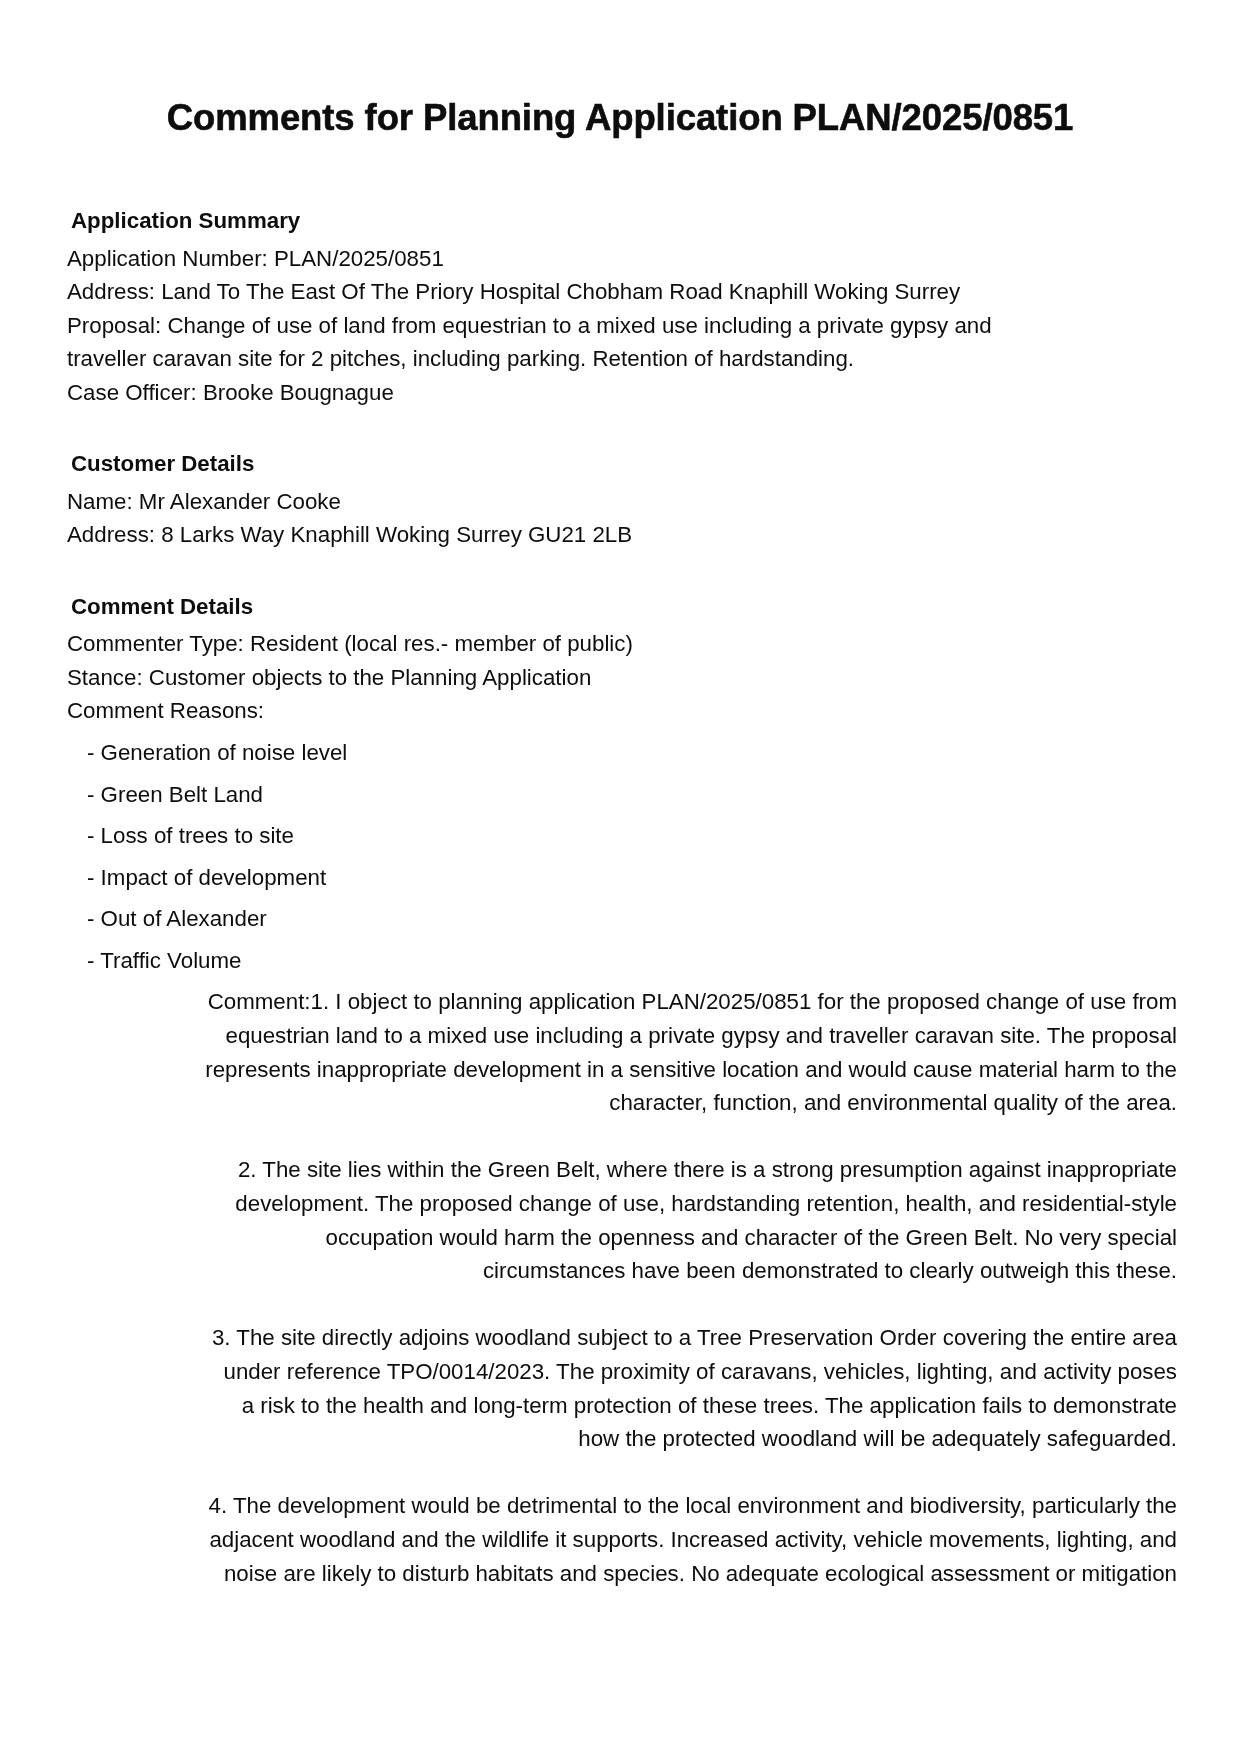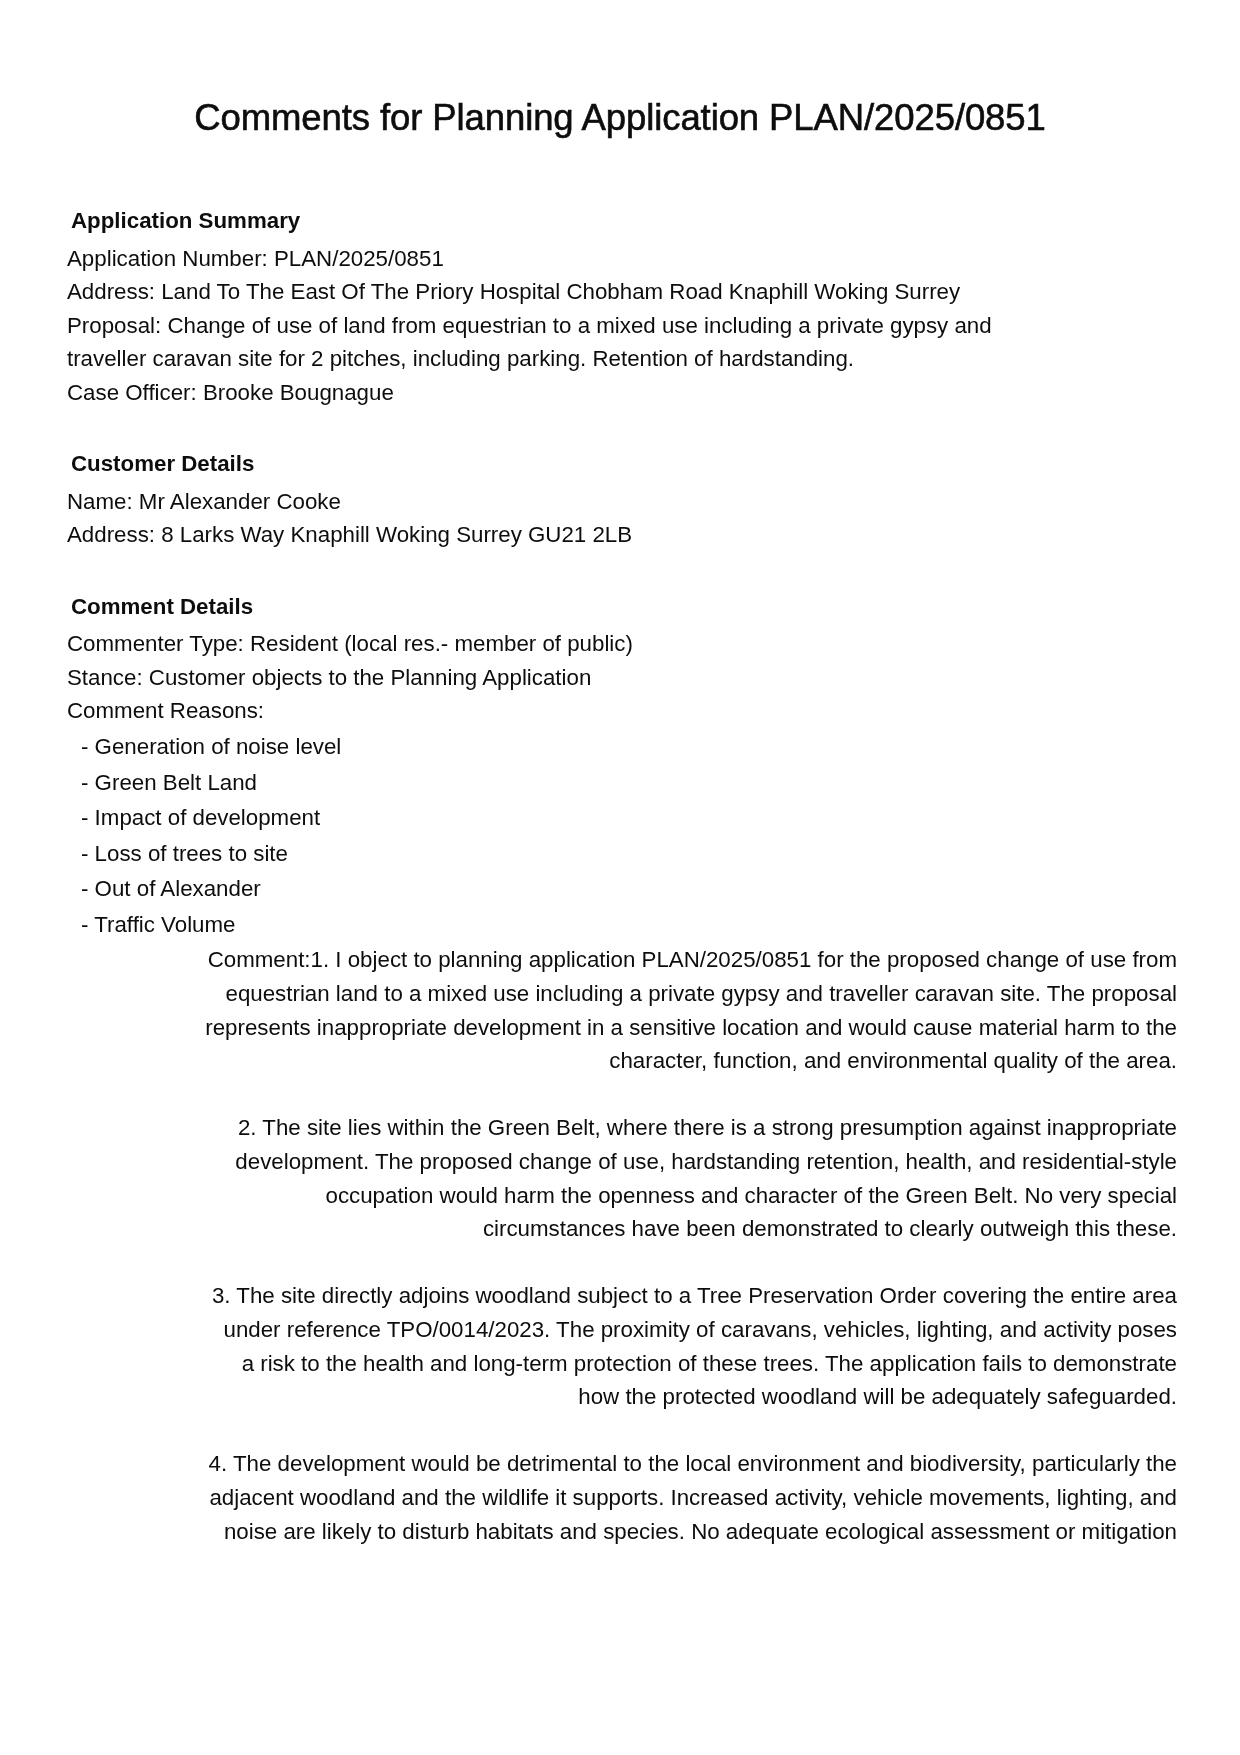--- a/index.html
+++ b/index.html
@@ -22,21 +22,21 @@
       width: 1240px;
       height: 1755px;
     }
     .title {
       position: absolute;
       top: 96px;
       left: 0;
       width: 1240px;
       text-align: center;
       font-size: 36.5px;
-      font-weight: normal;
+      font-weight: bold;
       letter-spacing: -0.1px;
       margin: 0;
       line-height: 44px;
       -webkit-text-stroke: 0.6px #0d0d0d;
     }
     .content {
       position: absolute;
       left: 67px;
       top: 200px;
       width: 1110px;
@@ -54,21 +54,21 @@
       white-space: nowrap;
     }
     .para {
       margin: 0;
       text-align: right;
     }
     .gap {
       height: 33.6px;
     }
     .reason {
-      margin: 2px;
+      margin: 8px;
       padding-left: 12px;
       white-space: nowrap;
     }
   </style>
 </head>
 <body>
 
 <div class="page">
   <h1 class="title">Comments for Planning Application PLAN/2025/0851</h1>
 
@@ -95,22 +95,22 @@
 
     <section>
       <p class="section-heading">Comment Details</p>
       <p class="line">Commenter Type: Resident (local res.- member of public)</p>
       <p class="line">Stance: Customer objects to the Planning Application</p>
       <p class="line">Comment Reasons:</p>
 
       <div>
         <p class="reason">- Generation of noise level</p>
         <p class="reason">- Green Belt Land</p>
+        <p class="reason">- Loss of trees to site</p>
         <p class="reason">- Impact of development</p>
-        <p class="reason">- Loss of trees to site</p>
         <p class="reason">- Out of Alexander</p>
         <p class="reason">- Traffic Volume</p>
       </div>
 
       <div>
         <div class="para">
           <p class="line">Comment:1. I object to planning application PLAN/2025/0851 for the proposed change of use from</p>
           <p class="line">equestrian land to a mixed use including a private gypsy and traveller caravan site. The proposal</p>
           <p class="line">represents inappropriate development in a sensitive location and would cause material harm to the</p>
           <p class="line">character, function, and environmental quality of the area.</p>

